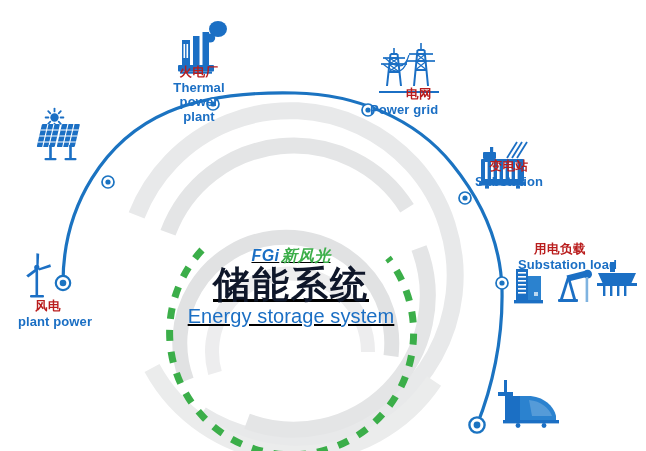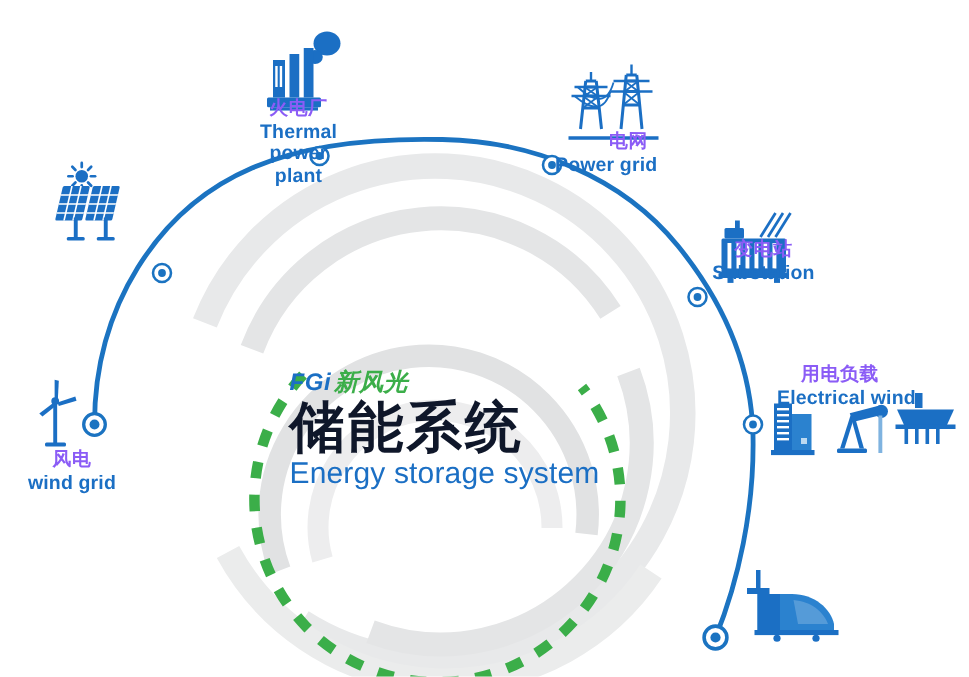--- a/index.html
+++ b/index.html
@@ -19,38 +19,39 @@
     line-height:1.08;
     color:#1b6fc4;
     white-space:nowrap;
     pointer-events:none;
   }
   .node-label .zh{
     display:block;
     font-size:12.5px;
     font-weight:bold;
     letter-spacing:.5px;
-    color:#8b5cf6;
+    color:#b91c1c;
   }
   .node-label .en{
     display:block;
     font-size:13px;
     font-weight:bold;
     letter-spacing:.1px;
     color:#1b6fc4;
     margin-top:1px;
   }
   .node-label.two-line .en{line-height:1.12;}
 
   
   #center-block{
     position:absolute;
-    left:193px;top:248px;
+    left:175px;top:248px;
     width:232px;
-    text-align:left;
+    text-align:center;
+    text-decoration:underline;
   }
   #brand-logo{
     font-size:16px;
     font-weight:bold;
     font-style:italic;
     letter-spacing:.4px;
     line-height:1;
     margin-bottom:2px;
   }
   #brand-logo .fgi{color:#1b6fc4;}
@@ -329,42 +330,42 @@
         <rect x="5" y="40" width="56" height="3.4" fill="#1b6fc4"></rect>
         <circle cx="20" cy="45.5" r="2.4"></circle>
         <circle cx="46" cy="45.5" r="2.4"></circle>
       </g>
     </g>
 
   </svg>
 
   <div class="node-label" style="left:18px;top:300px;width:60px;">
     <span class="zh">风电</span>
-    <span class="en">wind grid</span>
+    <span class="en">plant power</span>
   </div>
 
 
   <div class="node-label two-line" style="left:163px;top:66px;width:72px;">
     <span class="zh">火电厂</span>
     <span class="en" style="white-space:normal;">Thermal power plant</span>
   </div>
 
   <div class="node-label" style="left:370px;top:88px;width:62px;text-align:right;">
     <span class="zh">电网</span>
     <span class="en">Power grid</span>
   </div>
 
   <div class="node-label" style="left:474px;top:160px;width:70px;">
     <span class="zh">变电站</span>
     <span class="en">Substation</span>
   </div>
 
   <div class="node-label" style="left:518px;top:243px;width:84px;">
     <span class="zh">用电负载</span>
-    <span class="en">Electrical wind</span>
+    <span class="en">Substation load</span>
   </div>
 
 
   <div id="center-block">
     <div id="brand-logo">
       <span class="fgi">FGi</span><span class="cn">新风光</span>
     </div>
     <div id="main-title">储能系统</div>
     <div id="sub-title">Energy storage system</div>
   </div>

